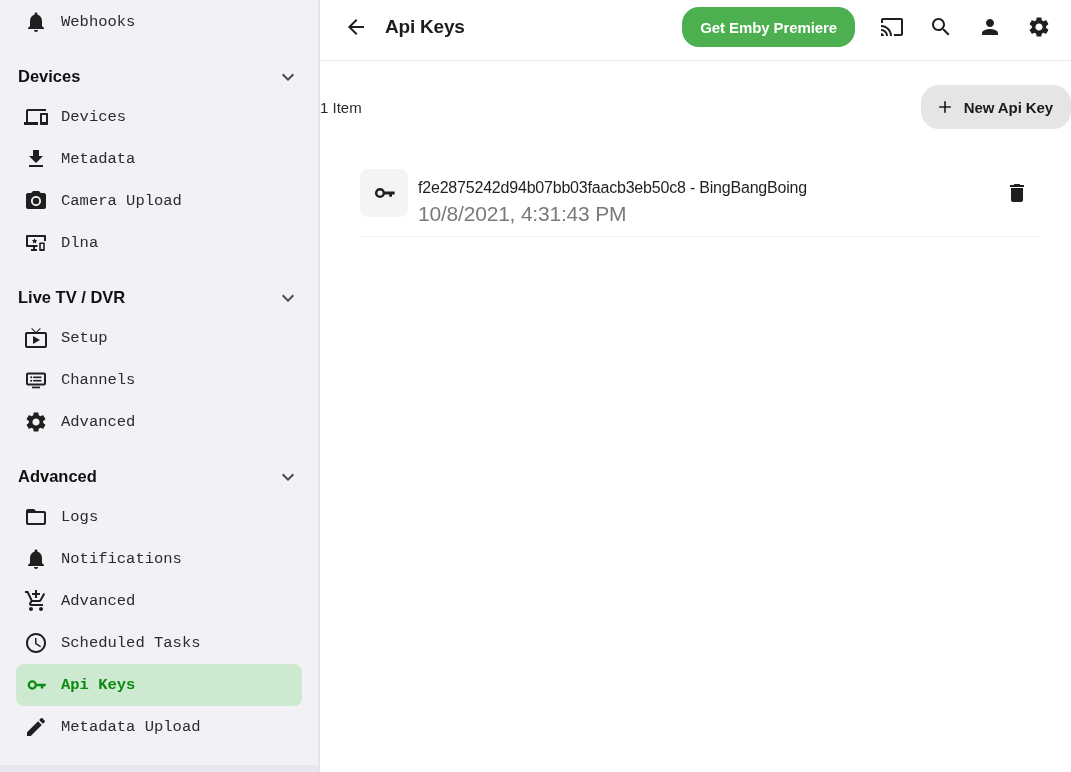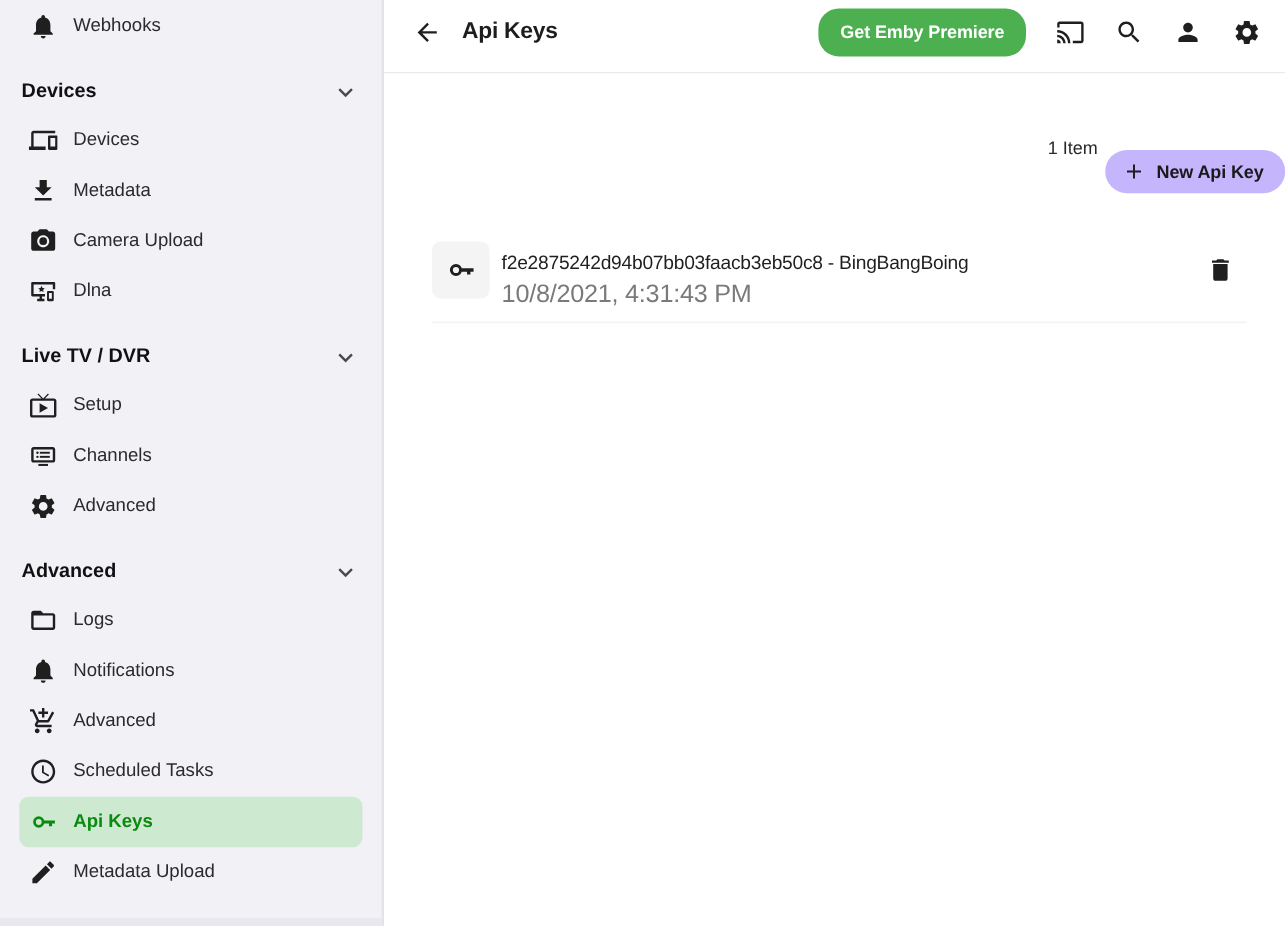--- a/index.html
+++ b/index.html
@@ -14,21 +14,21 @@
 
   
   .sidebar {
     width:320px; min-width:320px; height:772px;
     background:#f2f1f6; border-right:2px solid #e4e3e9;
     padding-top:1px; position:relative; overflow:hidden;
   }
   .side-item {
     height:42px; display:flex; align-items:center;
     padding:0 16px 0 24px; cursor:pointer;
-    font-size:15.5px; color:#2b2b2b; white-space:nowrap;
+    font-size:15.5px; color:#2b2b2b; white-space:nowrap;font-family:Liberation Mono, monospace;
   }
   .side-item .icon { width:24px; height:24px; margin-right:13px; flex:0 0 24px; }
   .side-item .icon svg { width:24px; height:24px; fill:#1f1f1f; display:block; }
   .side-item.selected {
     margin:0 16px; padding:0 8px; border-radius:8px;
     background:#cde9d0; color:#0b8a10; font-weight:bold;
   }
   .side-item.selected .icon svg { fill:#0b8a10; }
   .side-section-header {
     height:39px; margin-top:14px; display:flex; align-items:center;
@@ -53,27 +53,27 @@
   .page-title { font-size:19px; font-weight:bold; margin-left:17px; letter-spacing:-0.2px; }
   .topbar-right { margin-left:auto; display:flex; align-items:center; gap:25px; }
   .premiere-btn {
     height:40px; padding:0 18px; border:none; border-radius:17px;
     background:#4caf50; color:#fff; font-size:15px; font-weight:bold;
     font-family:inherit; letter-spacing:-0.1px; cursor:pointer;
   }
 
   .content { flex:1; position:relative; }
   .toolbar-row {
-    margin-top:24px; display:flex; align-items:center; justify-content:flex-end; gap:6px;
+    margin-top:24px; display:flex; align-items:center; justify-content:space-between; gap:18px;
   }
   .count-label { font-size:15px; color:#2a2a2a; }
   .new-key-btn {
-    height:36px; padding:0 18px 0 14px; border:none; border-radius:18px;
-    background:#c4b5fd; color:#1a1a1a; display:flex; align-items:center; gap:9px;
-    font-size:15px; font-weight:bold; font-family:inherit; letter-spacing:-0.1px; cursor:pointer;margin-top:40px;
+    height:44px; padding:0 18px 0 14px; border:none; border-radius:18px;
+    background:#e5e5e5; color:#1a1a1a; display:flex; align-items:center; gap:9px;
+    font-size:15px; font-weight:bold; font-family:inherit; letter-spacing:-0.1px; cursor:pointer;
   }
   .new-key-btn svg { width:20px; height:20px; fill:#1f1f1f; }
 
   .key-list { margin:31px 32px 0 40px; }
   .key-row {
     display:flex; align-items:center; padding-bottom:10px;
     border-bottom:1px solid #efefef; cursor:pointer;
   }
   .key-thumb {
     width:48px; height:48px; border-radius:8px; background:#f4f4f4;

